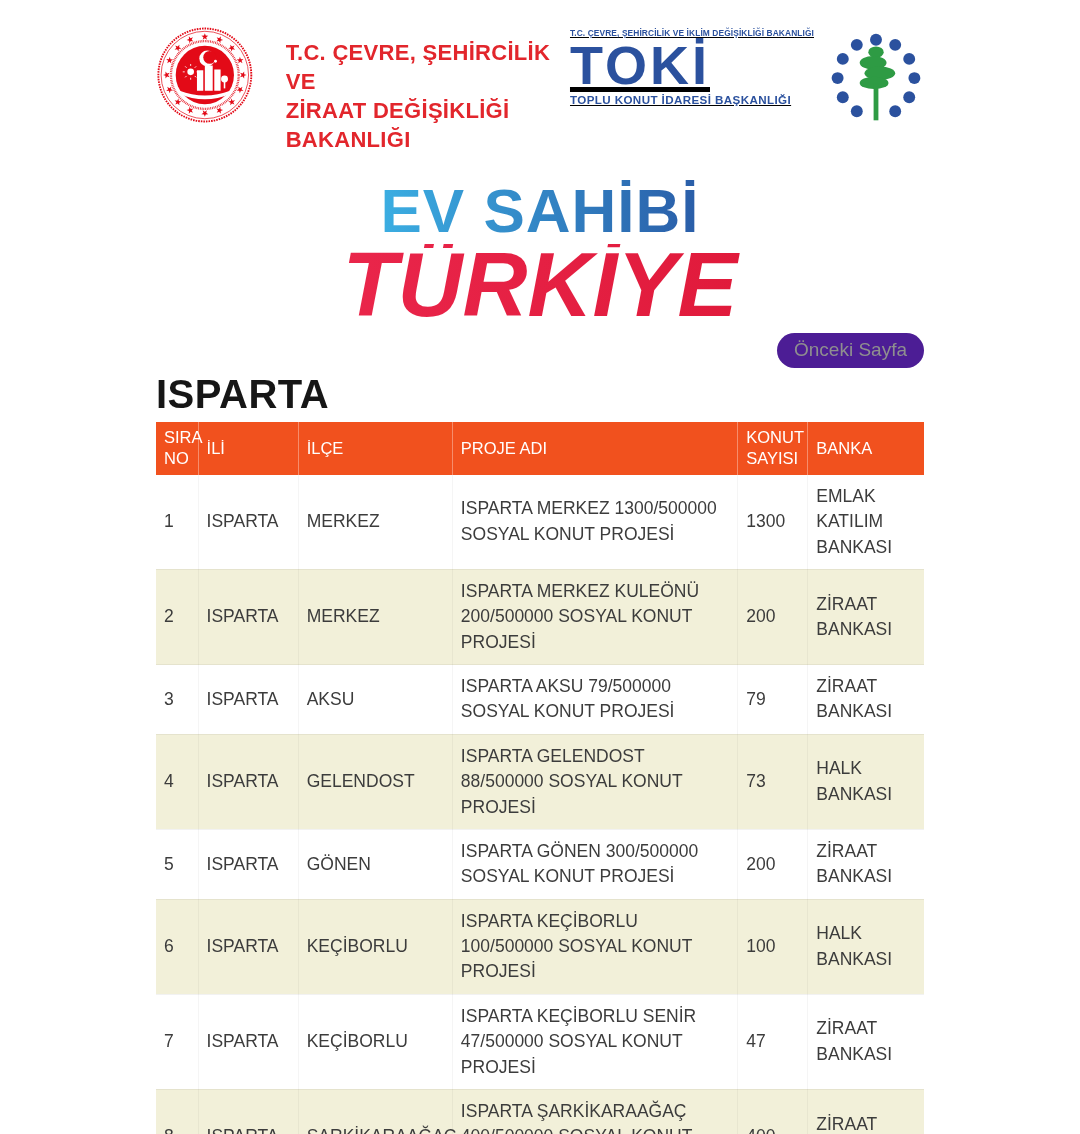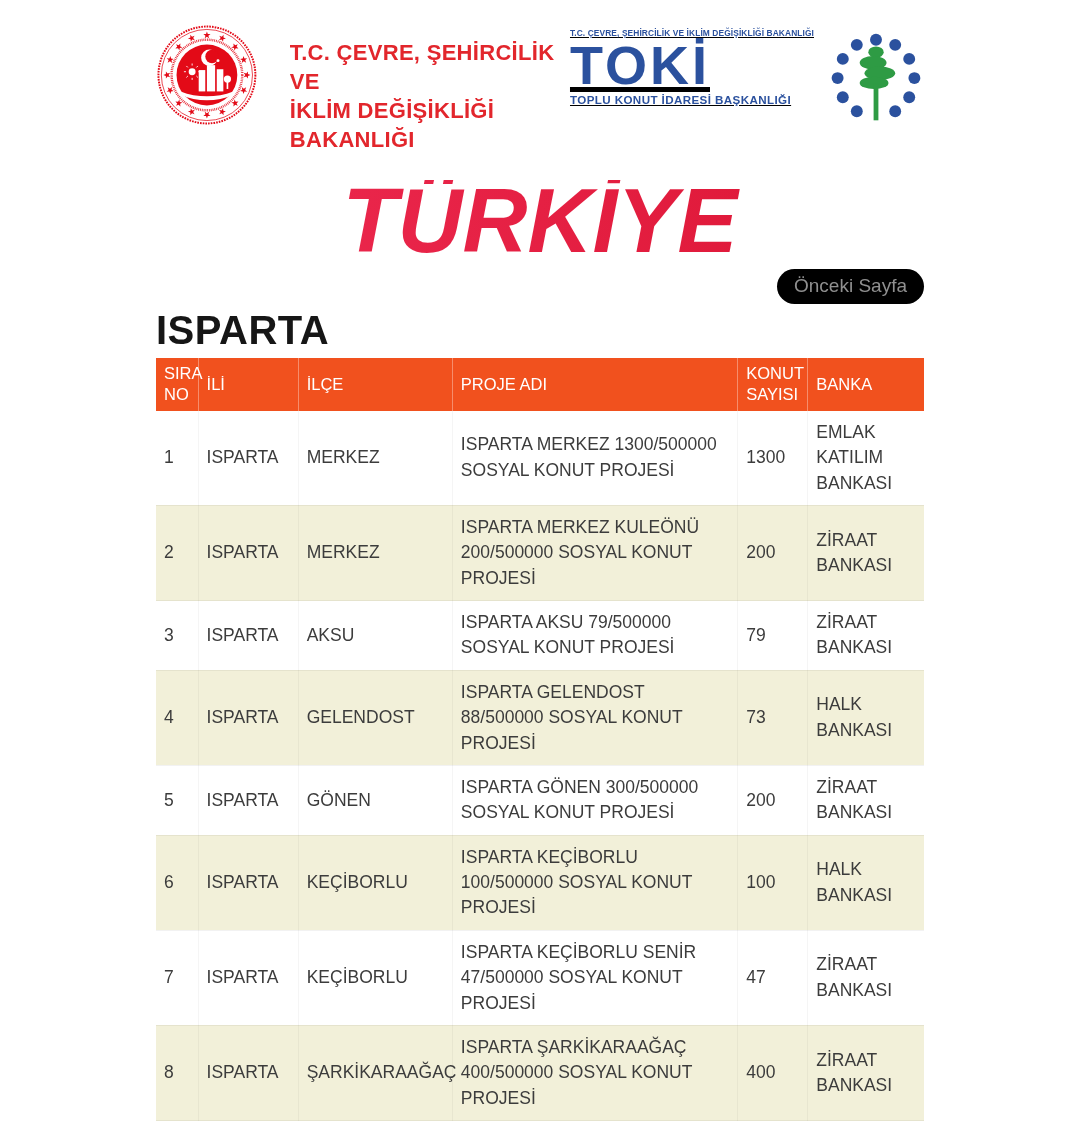--- a/index.html
+++ b/index.html
@@ -22,21 +22,21 @@
   .hero { text-align:center; margin-top:26px; }
   .hero-line1 { display:inline-block; font-size:62px; font-weight:700; letter-spacing:1px; line-height:1.0;
     background:linear-gradient(90deg,#3baee2 0%,#2a5da8 100%);
     -webkit-background-clip:text; background-clip:text; color:transparent; }
   .hero-line2 { display:block; font-size:90px; font-weight:800; letter-spacing:0px; line-height:0.92; margin-top:2px;
     background:linear-gradient(90deg,#ee2b52 0%,#dc1534 100%);
     -webkit-background-clip:text; background-clip:text; color:transparent;font-style:italic; }
 
   
   .back-row { text-align:right; margin-top:6px; }
-  .back-btn { background:#000000; color:#8f8f8f; font-size:19px; font-family:"Liberation Sans",sans-serif;
+  .back-btn { background:#4c1d95; color:#8f8f8f; font-size:19px; font-family:"Liberation Sans",sans-serif;
     padding:6px 17px 7px; border-radius:18px; border:none; cursor:pointer; }
 
   
   .page-title { font-size:40px; font-weight:800; color:#161616; letter-spacing:0.5px; margin:4px 0 5px; }
 
   
   table { width:100%; border-collapse:collapse; table-layout:fixed; }
   thead th { background:#f1511e; color:#ffffff; font-weight:400; font-size:16.5px; text-align:left;
     padding:5px 8px; height:51px; vertical-align:middle; line-height:1.3;
     border-right:1px solid rgba(255,255,255,0.35); }
@@ -102,21 +102,21 @@
           <rect x="62" y="50" width="10" height="32" fill="#ffffff"></rect>
           <rect x="74" y="55" width="8" height="27" fill="#ffffff"></rect>
 
           <circle cx="87" cy="67" r="4.4" fill="#ffffff"></circle>
           <rect x="86" y="70" width="2" height="9" fill="#ffffff"></rect>
 
           <path d="M 30 82 C 50 90 74 90 94 82 L 94 86 C 74 95 50 95 30 86 Z" fill="#ffffff"></path>
         </svg>
         <div class="ministry-text">
           <div>T.C. ÇEVRE, ŞEHİRCİLİK VE</div>
-          <div>İKLİM DEĞİŞİKLİĞİ BAKANLIĞI</div>
+          <div>ZİRAAT DEĞİŞİKLİĞİ BAKANLIĞI</div>
         </div>
       </div>
 
       <div class="toki">
         <div class="toki-words">
           <div class="toki-top">T.C. ÇEVRE, ŞEHİRCİLİK VE İKLİM DEĞİŞİKLİĞİ BAKANLIĞI</div>
           <div class="toki-name">TOKİ</div>
           <div class="toki-bottom">TOPLU KONUT İDARESİ BAŞKANLIĞI</div>
         </div>
         <svg width="96" height="104" viewBox="0 0 100 108">
@@ -138,20 +138,21 @@
             <ellipse cx="47" cy="36" rx="14" ry="7"></ellipse>
             <ellipse cx="54" cy="47" rx="16" ry="7"></ellipse>
             <ellipse cx="48" cy="57" rx="15" ry="6.5"></ellipse>
             <rect x="47.5" y="58" width="5" height="38"></rect>
           </g>
         </svg>
       </div>
     </header>
 
     <section class="hero">
+      <span class="hero-line1">EV SAHİBİ</span>
       <span class="hero-line2">TÜRKİYE</span>
     </section>
 
     <div class="back-row">
       <button class="back-btn">Önceki Sayfa</button>
     </div>
 
     <h1 class="page-title">ISPARTA</h1>
 
     <table>

